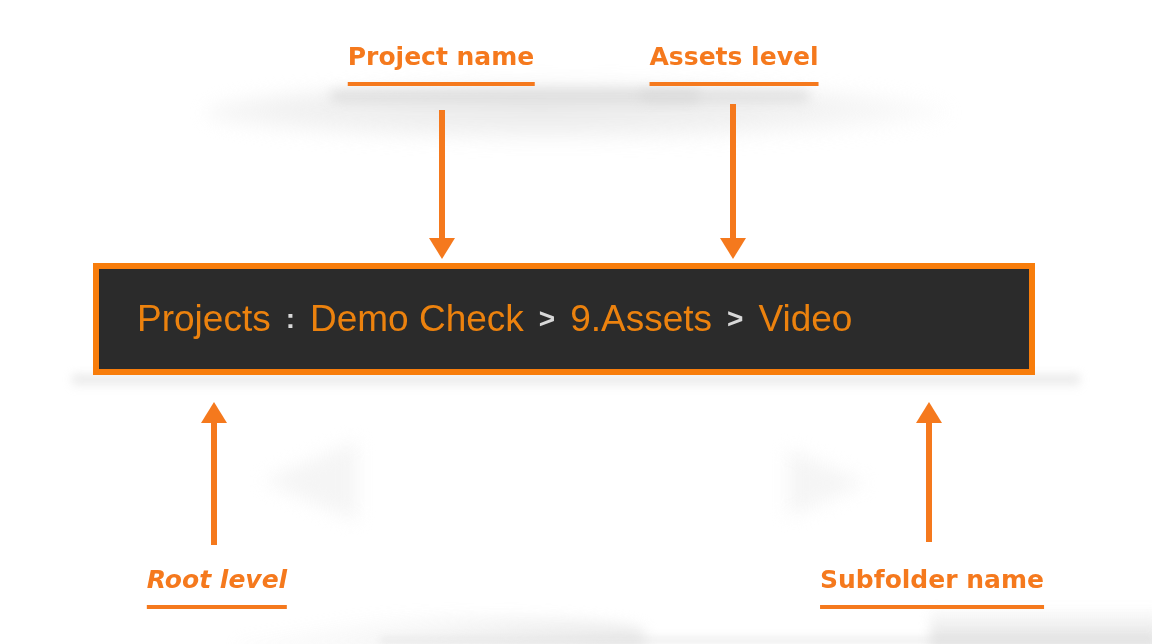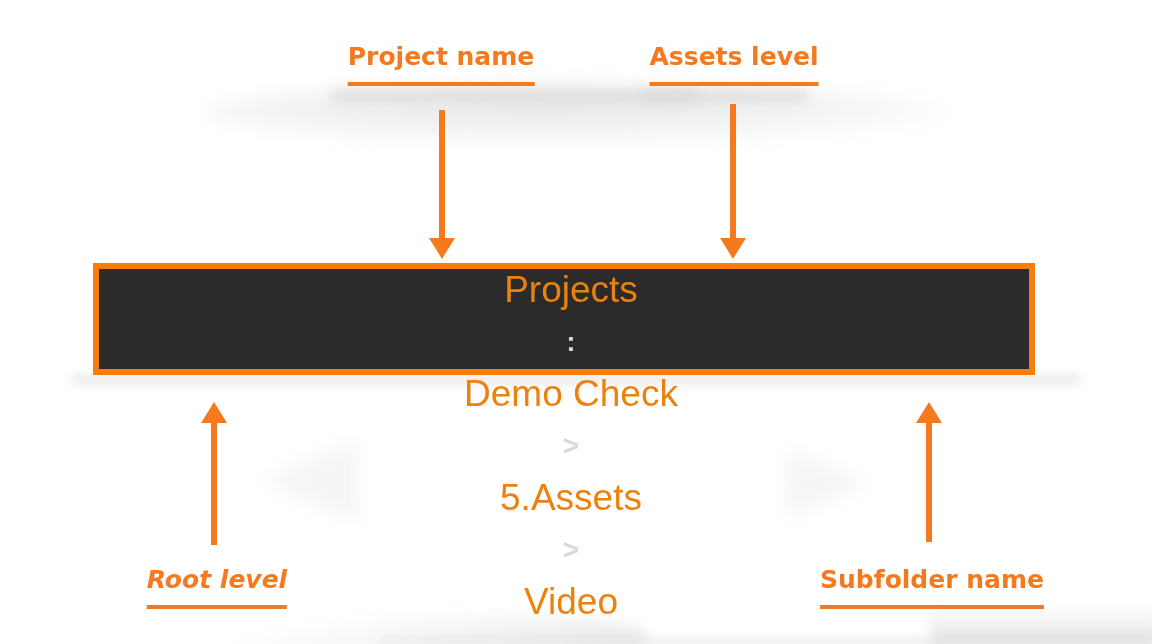--- a/index.html
+++ b/index.html
@@ -115,21 +115,20 @@
     box-sizing: border-box;
     background: var(--bar-bg, #2b2b2b);
     border: 6px solid var(--bar-border, #f87d0b);
     display: flex;
     align-items: center;
     padding: 0 24px 0 38px;
     gap: 15px;
     font-size: 37px;
     font-family: "Liberation Sans", sans-serif;
     white-space: nowrap;
-    flex-direction: column;
   }
   .crumb { color: var(--breadcrumb-text, #ec820e); cursor: pointer; }
   .crumb-sep { color: var(--separator, #d8d8d8); font-size: 28px; font-weight: bold; }
 </style>
 </head>
 <body>
 
 <div id="stage">
 
   <div class="ghost" id="ghost-top-cloud"></div>
@@ -157,18 +156,18 @@
   <div class="arrow-shaft" id="arrow-root-shaft"></div>
 
   <div class="arrow-head up" id="arrow-subfolder-head"></div>
   <div class="arrow-shaft" id="arrow-subfolder-shaft"></div>
 
   <div id="breadcrumb-bar">
     <span class="crumb">Projects</span>
     <span class="crumb-sep">:</span>
     <span class="crumb">Demo Check</span>
     <span class="crumb-sep">&gt;</span>
-    <span class="crumb">5.Assets</span>
+    <span class="crumb">9.Assets</span>
     <span class="crumb-sep">&gt;</span>
     <span class="crumb">Video</span>
   </div>
 
 </div>
 
 </body></html>

